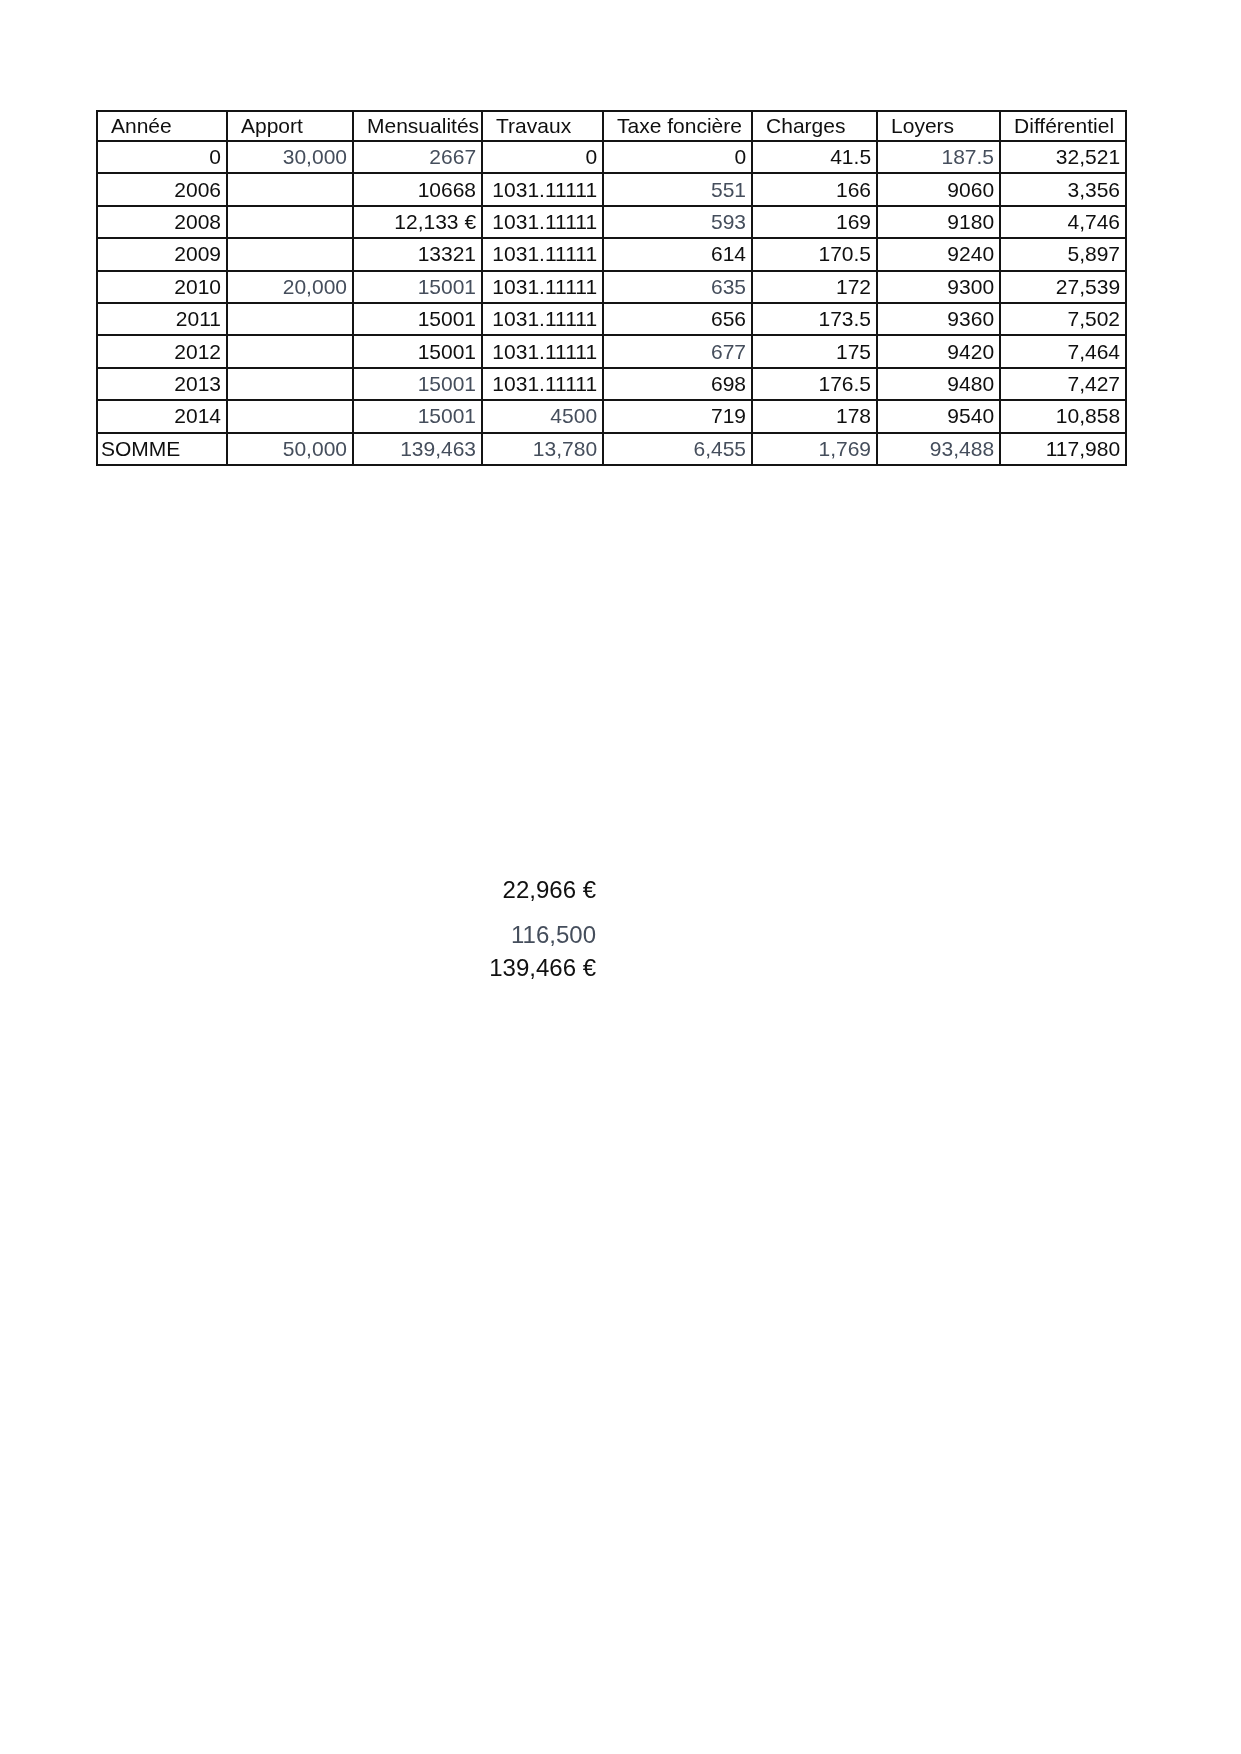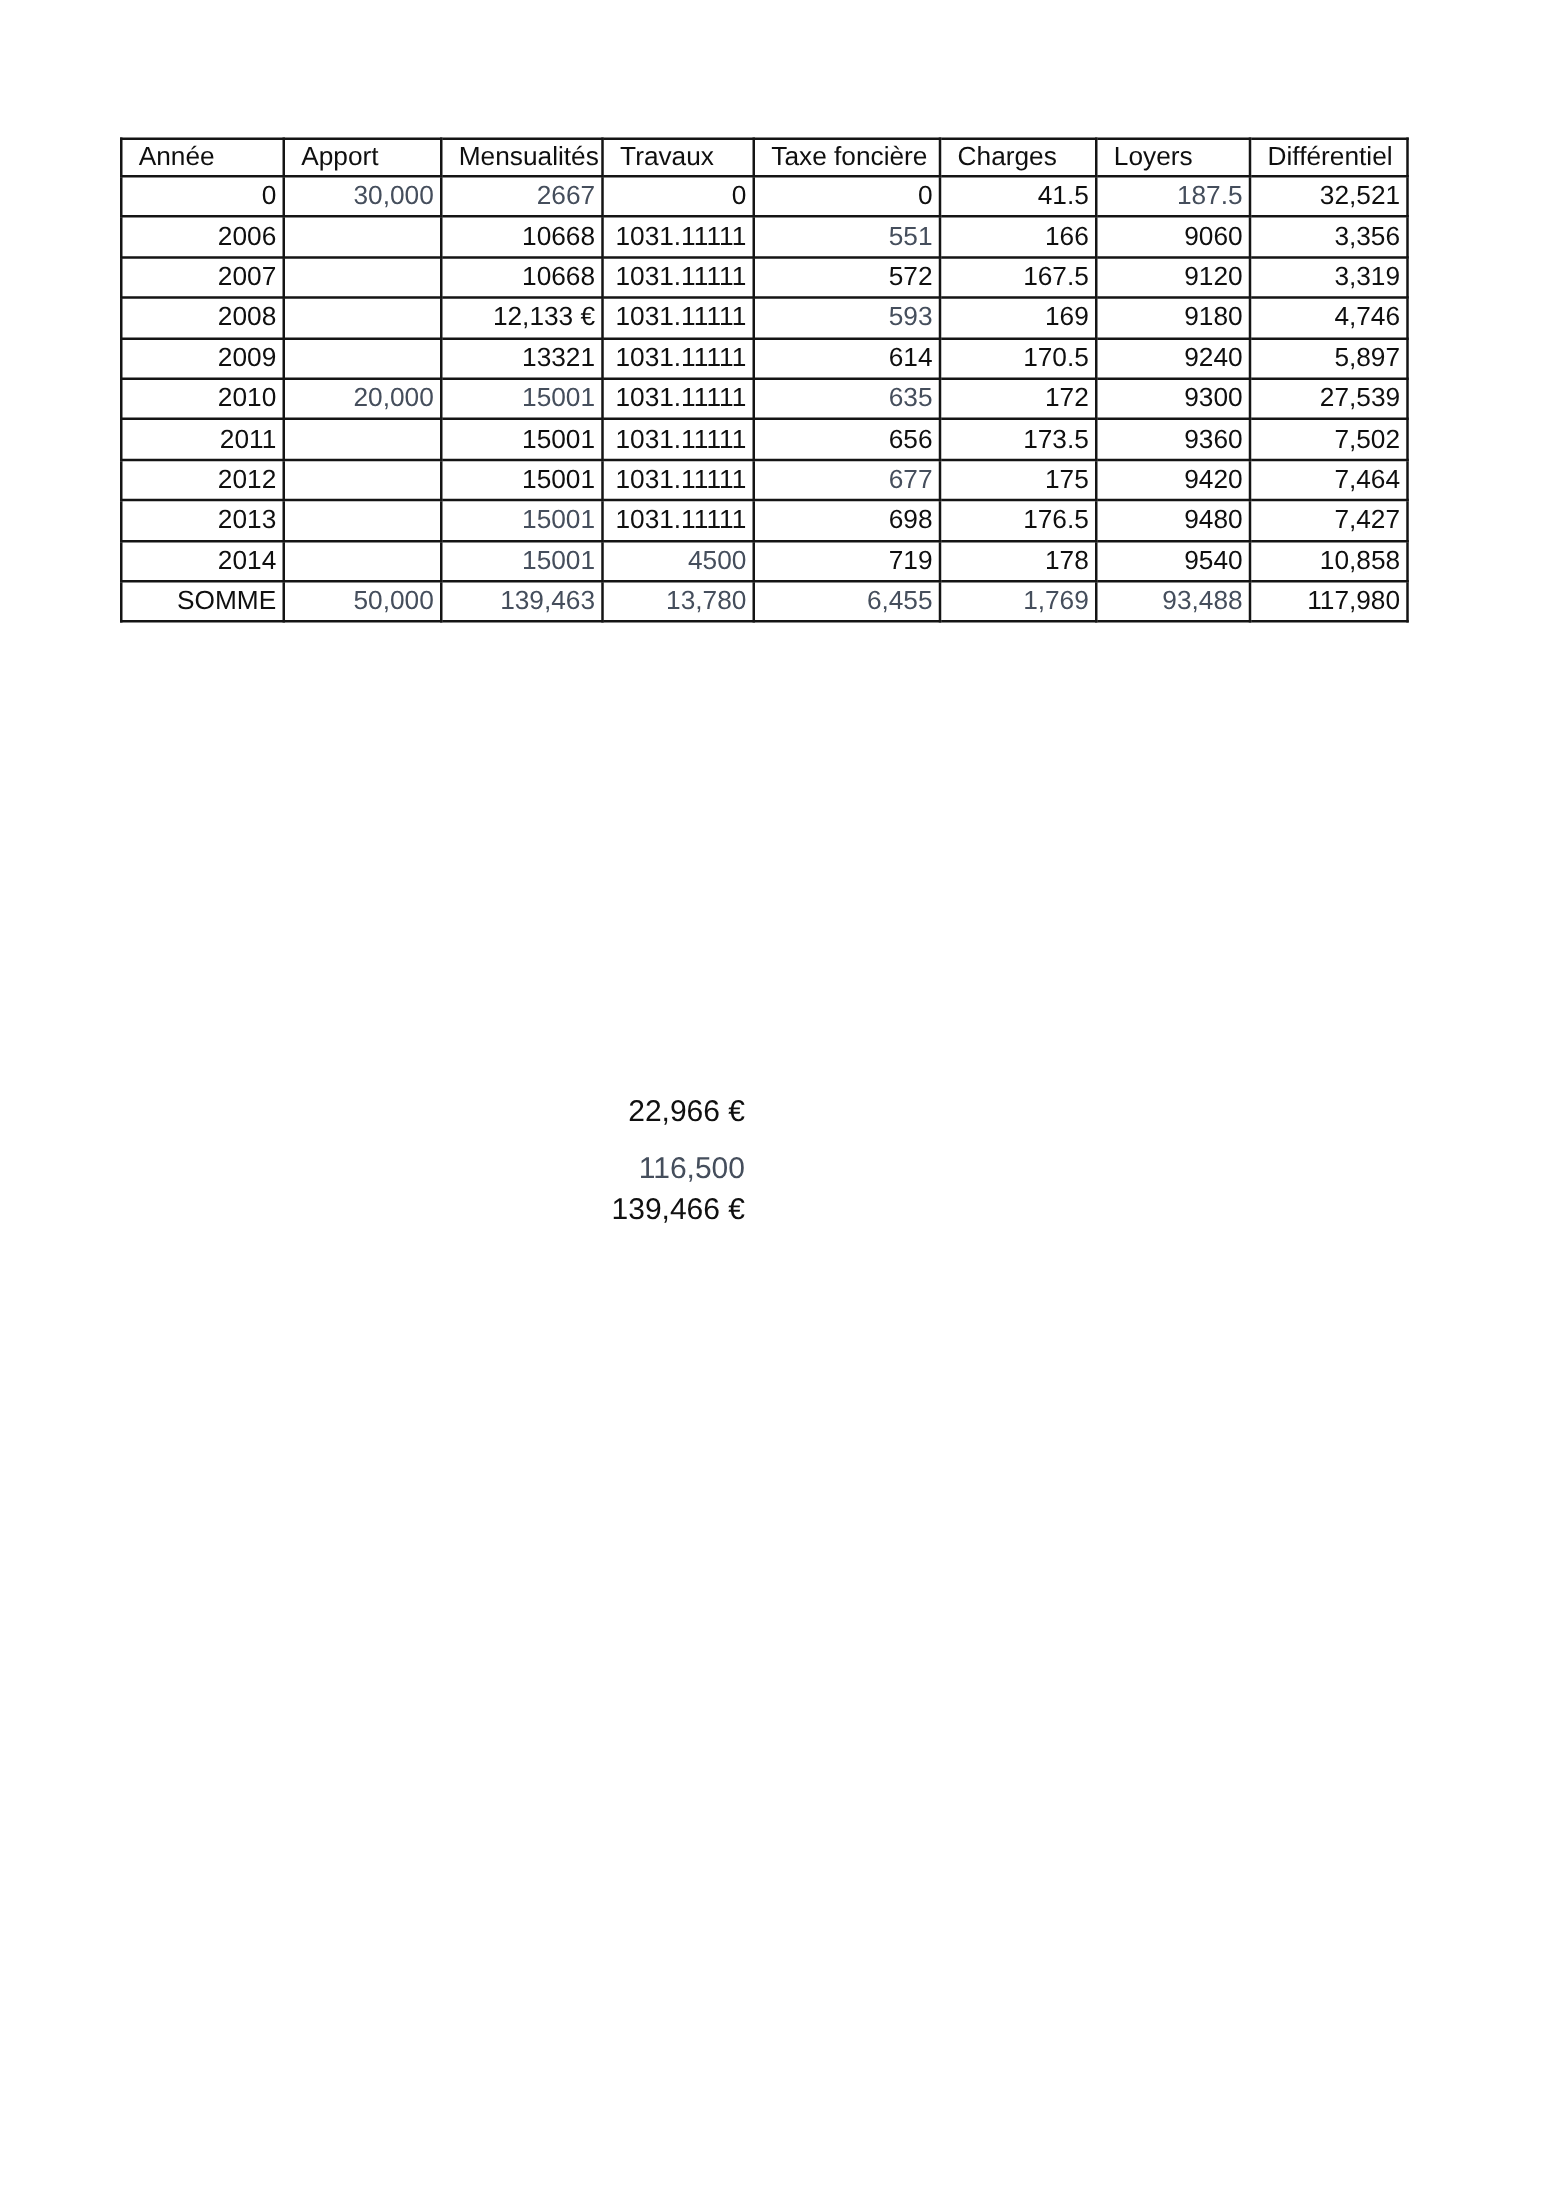--- a/index.html
+++ b/index.html
@@ -37,21 +37,21 @@
     padding: 0 2px 0 13px;
     background: #ffffff;
   }
   .sheet-table td {
     text-align: right;
     height: 32.4px;
     padding: 0 5px 0 3px;
     background: #ffffff;
   }
   .sheet-table td.left {
-    text-align: right;
+    text-align: left;
     padding-left: 3px;
   }
   .muted {
     color: var(--muted, #454e5c) !important;
     margin-top: 13px;
   }
   .summary {
     position: absolute;
     left: 300px;
     top: 874px;
@@ -105,30 +105,20 @@
           <td>2006</td>
           <td></td>
           <td>10668</td>
           <td>1031.11111</td>
           <td class="muted">551</td>
           <td>166</td>
           <td>9060</td>
           <td>3,356</td>
         </tr>
         <tr>
-          <td>2007</td>
-          <td></td>
-          <td>10668</td>
-          <td>1031.11111</td>
-          <td>572</td>
-          <td>167.5</td>
-          <td>9120</td>
-          <td>3,319</td>
-        </tr>
-        <tr>
           <td>2008</td>
           <td></td>
           <td>12,133 €</td>
           <td>1031.11111</td>
           <td class="muted">593</td>
           <td>169</td>
           <td>9180</td>
           <td>4,746</td>
         </tr>
         <tr>

